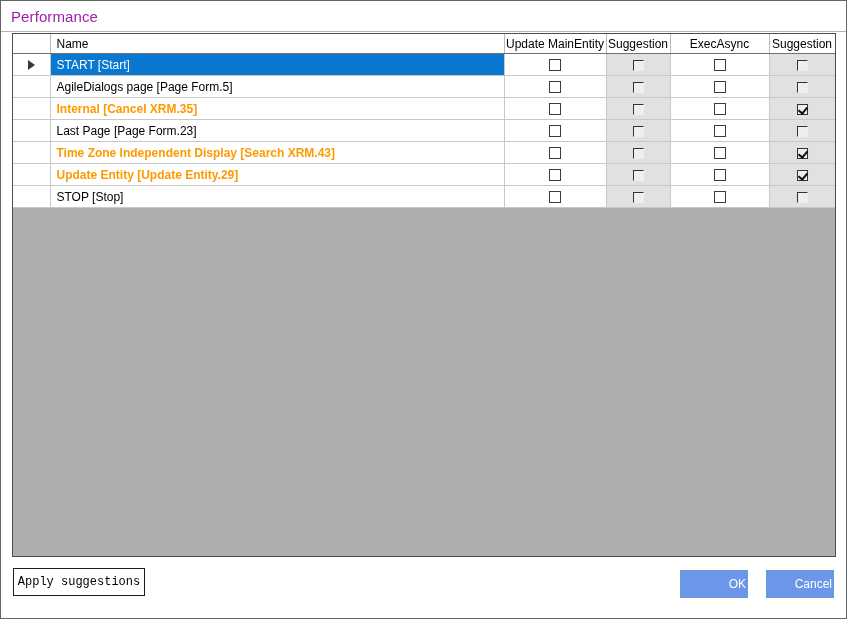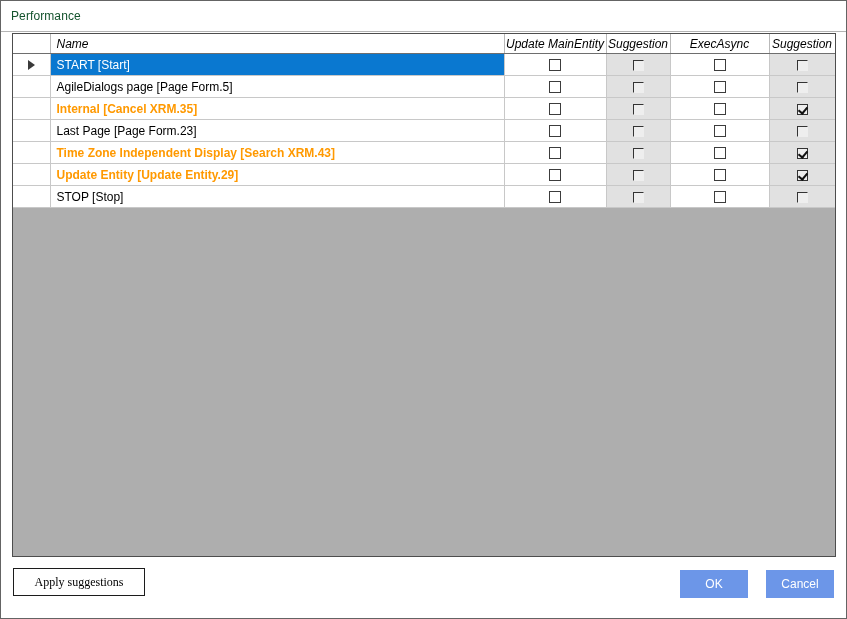--- a/index.html
+++ b/index.html
@@ -31,22 +31,22 @@
     height: 31px;
     flex: 0 0 31px;
     background: #ffffff;
     border-bottom: 1px solid #b4b4b4;
     display: flex;
     align-items: center;
     padding-left: 10px;
     box-sizing: border-box;
   }
   .titlebar-text {
-    font-size: 12px;
-    color: #14532d;
+    font-size: 15px;
+    color: #a21caf;
     letter-spacing: 0.1px;
   }
   
   .grid-region {
     flex: 1 1 auto;
     position: relative;
     background: #ffffff;
     padding: 1px 11px 0 11px;
     box-sizing: border-box;
   }
@@ -77,21 +77,20 @@
     background: #ffffff;
     border-right: 1px solid #b9b9b9;
     border-bottom: 1px solid #6e6e6e;
     font-weight: normal;
     font-size: 12px;
     color: #000000;
     padding: 0 0 0 6px;
     text-align: left;
     white-space: nowrap;
     overflow: hidden;
-    font-style: italic;
   }
   table.grid th.th-center {
     text-align: center;
     padding: 0 0;
   }
   table.grid th.th-gutter {
     border-right: 1px solid #b9b9b9;
   }
   table.grid td {
     height: 21px;
@@ -187,39 +186,40 @@
   }
   .btn-apply {
     position: absolute;
     left: 12px;
     top: 11px;
     width: 132px;
     height: 28px;
     box-sizing: border-box;
     background: #ffffff;
     border: 1px solid #1c1c1c;
-    font-family: Liberation Serif, serif;
+    font-family: Liberation Mono, monospace;
     font-size: 12px;
     color: #000000;
     cursor: pointer;
     padding: 0;
   }
   .btn-blue {
     position: absolute;
     top: 13px;
     width: 68px;
     height: 28px;
     box-sizing: border-box;
     background: #6c96e8;
     border: none;
     font-family: "Liberation Sans", sans-serif;
     font-size: 12px;
     color: #ffffff;
     cursor: pointer;
     padding: 2px;
+    text-align: right;
   }
   .btn-ok { right: 98px; }
   .btn-cancel { right: 12px; }
 </style>
 </head>
 <body>
 
 <div class="window">
 
   <div class="titlebar">

